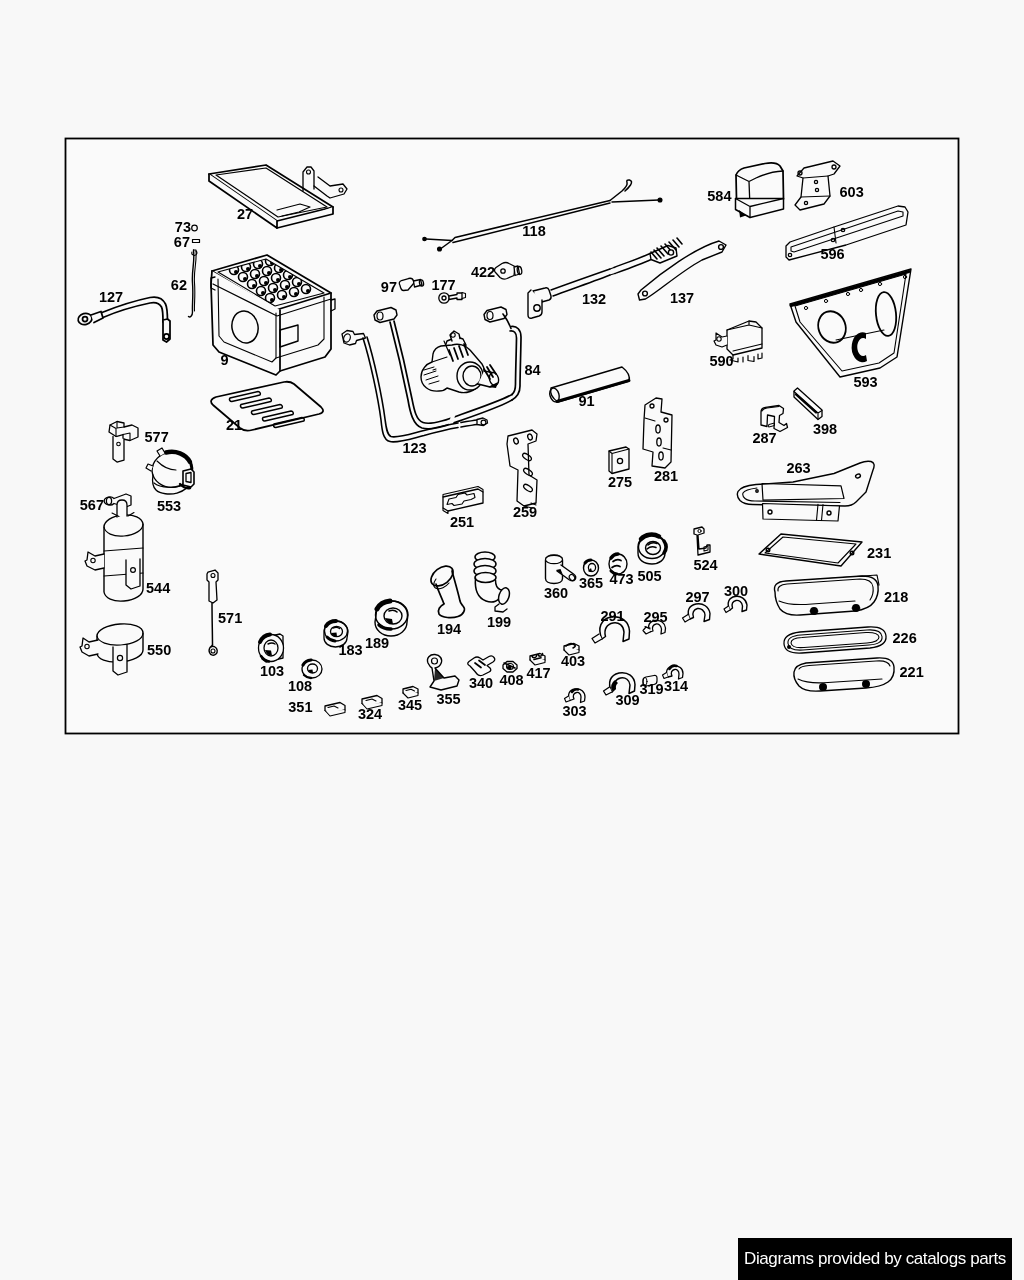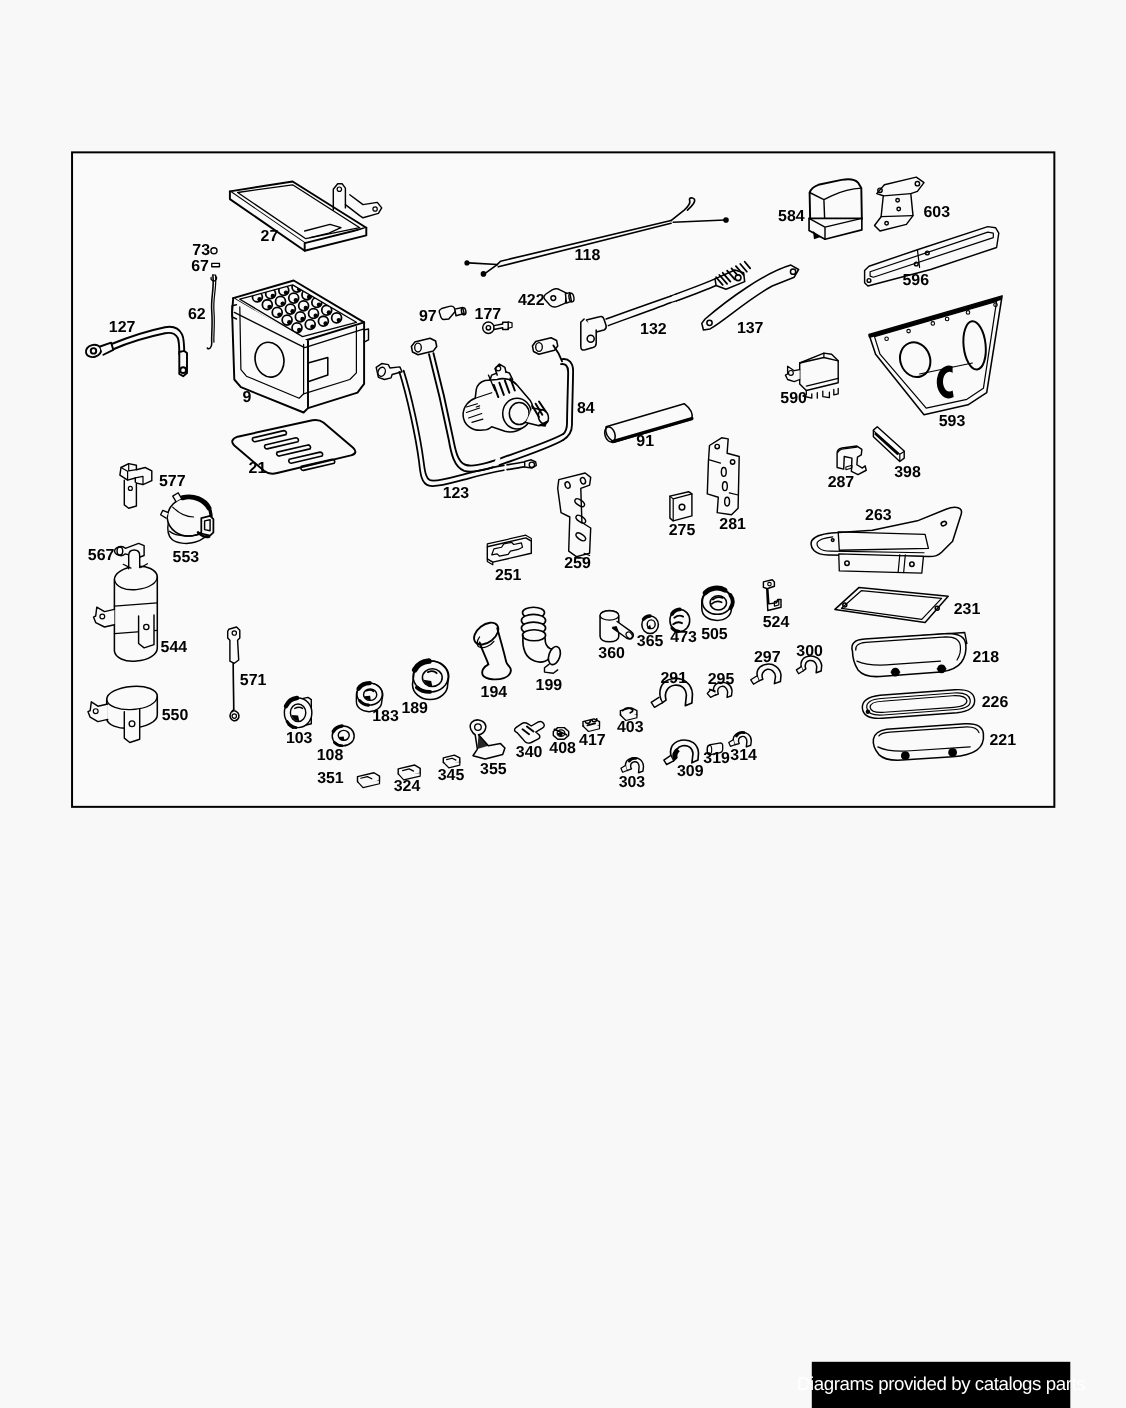--- a/index.html
+++ b/index.html
@@ -1,19 +1,19 @@
 <!DOCTYPE html>
 <html><head>
 <meta charset="utf-8">
 <style>
   html,body{margin:0;padding:0;}
   body{width:1024px;height:1280px;background:#f8f8f8;font-family:"Liberation Sans",sans-serif;overflow:hidden;}
   svg{display:block;}
   .lbl{font-family:"Liberation Sans",sans-serif;font-weight:bold;font-size:14.5px;fill:#000;}
-  .bar{position:absolute;left:738px;top:1238px;width:235px;height:42px;background:#000;color:#fff;
+  .bar{position:absolute;left:738px;top:1238px;width:274px;height:42px;background:#000;color:#fff;
        font-size:17px;letter-spacing:-0.4px;display:flex;align-items:center;justify-content:center;white-space:nowrap;}
 </style>
 </head>
 <body>
 <svg width="1024" height="1280" viewBox="0 0 1024 1280">
   <defs>
     <clipPath id="lidclip">
         <polygon points="218,272 266,259 324,293 275,306"></polygon>
       </clipPath>
   </defs>

